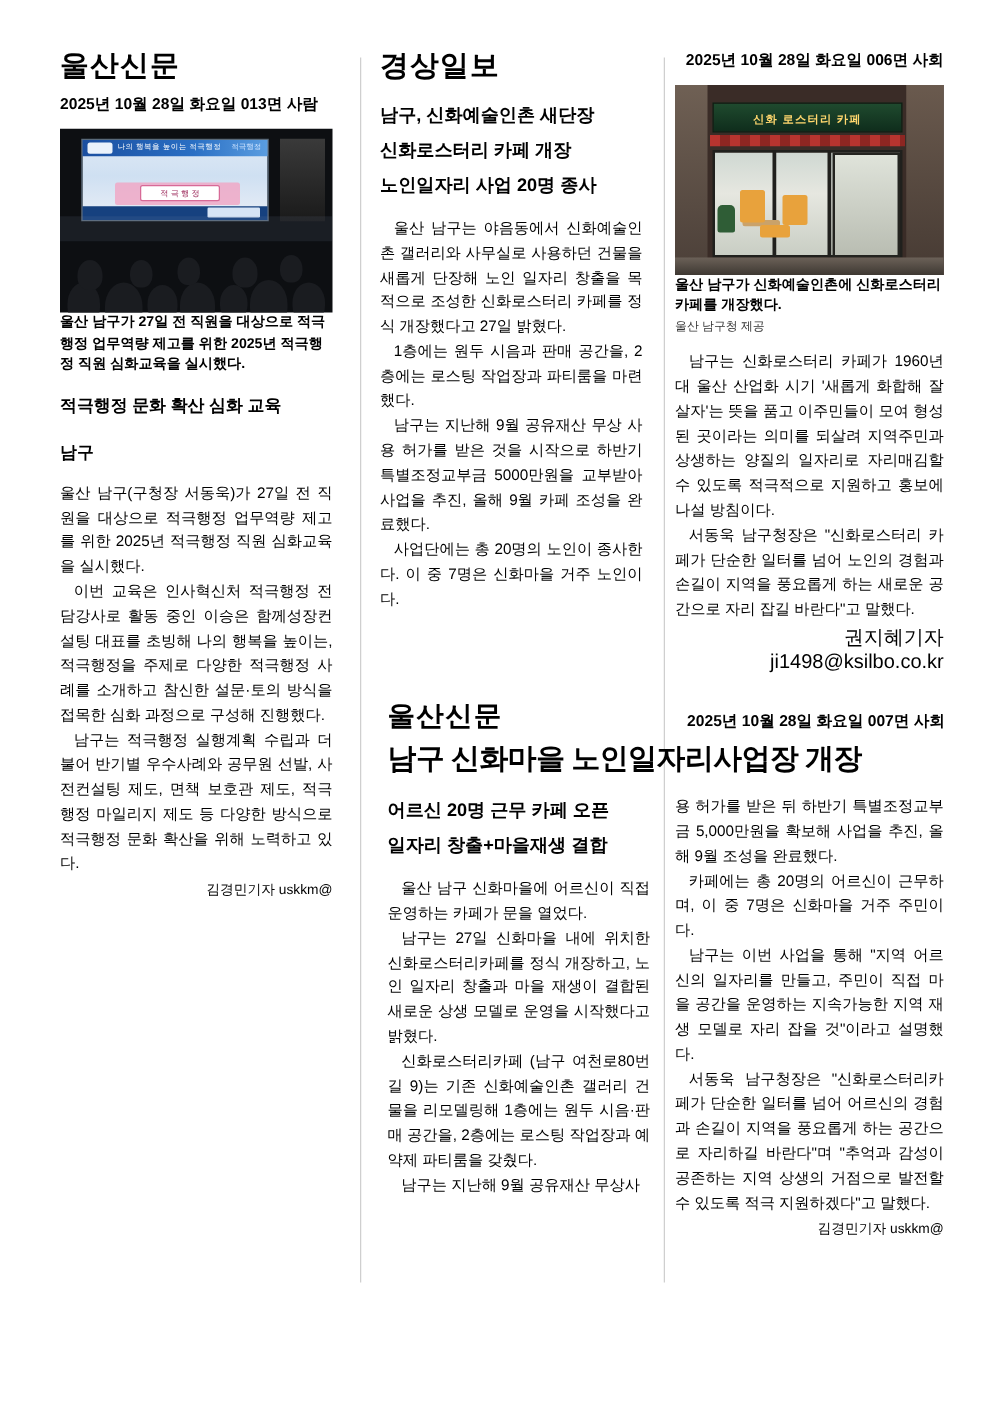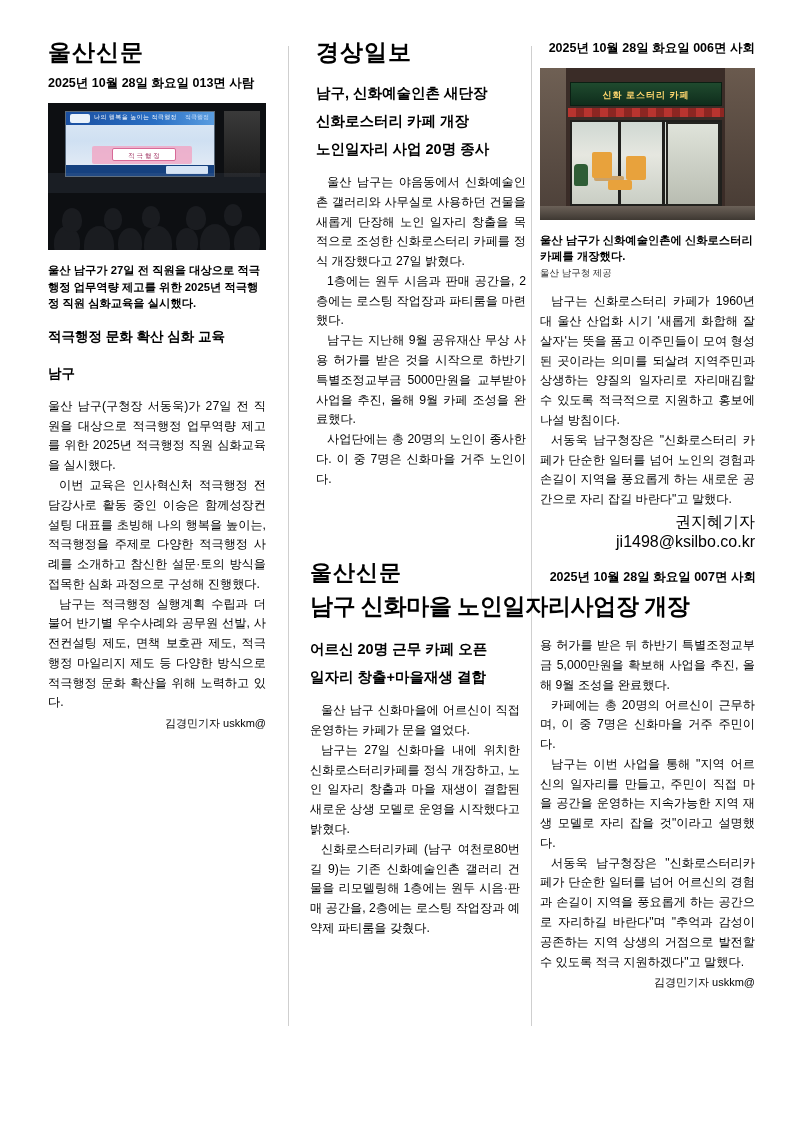--- a/index.html
+++ b/index.html
@@ -21,21 +21,21 @@
     background: #fff;
     padding-left: 32px;
   }
 
   
   .col {
     position: absolute;
     top: 40px;
   }
   .col-left  { left: 48px;  width: 218px; }
-  .col-mid   { left: 316px; width: 210px; }
+  .col-mid   { left: 304px; width: 210px; }
   .col-right { left: 540px; width: 215px; }
 
   .vline {
     position: absolute;
     top: 46px;
     width: 1px;
     height: 980px;
     background: #cfcfcf;
   }
   .vline-a { left: 288px; }
@@ -114,21 +114,21 @@
     text-align: right;
     margin: 2px 0 0 0;
   }
 
   
   .photo-wrap { margin: 0 0 6px 0; }
   .caption {
     font-size: 11.3px;
     line-height: 1.5;
     font-weight: bold;
-    margin: 12px 0 0 0;
+    margin: 0 0 0 0;
   }
   .credit {
     font-size: 9.5px;
     text-align: left;
     margin: 2px 0 0 0;
     color: #333;
   }
 
   
   .photo1 {
@@ -379,20 +379,21 @@
     <div class="headline-xl">남구 신화마을 노인일자리사업장 개장</div>
 
     <div style="display:flex; gap:20px;">
       <div style="width:210px;">
         <div class="headline-line">어르신 20명 근무 카페 오픈</div>
         <div class="headline-line">일자리 창출+마을재생 결합</div>
         <div class="spacer10"></div>
         <p class="body indent">울산 남구 신화마을에 어르신이 직접 운영하는 카페가 문을 열었다.</p>
         <p class="body indent">남구는 27일 신화마을 내에 위치한 신화로스터리카페를 정식 개장하고, 노인 일자리 창출과 마을 재생이 결합된 새로운 상생 모델로 운영을 시작했다고 밝혔다.</p>
         <p class="body indent">신화로스터리카페 (남구 여천로80번길 9)는 기존 신화예술인촌 갤러리 건물을 리모델링해 1층에는 원두 시음·판매 공간을, 2층에는 로스팅 작업장과 예약제 파티룸을 갖췄다.</p>
+        <p class="body indent">남구는 지난해 9월 공유재산 무상사</p>
       </div>
       <div style="width:215px;">
         <p class="body">용 허가를 받은 뒤 하반기 특별조정교부금 5,000만원을 확보해 사업을 추진, 올해 9월 조성을 완료했다.</p>
         <p class="body indent">카페에는 총 20명의 어르신이 근무하며, 이 중 7명은 신화마을 거주 주민이다.</p>
         <p class="body indent">남구는 이번 사업을 통해 "지역 어르신의 일자리를 만들고, 주민이 직접 마을 공간을 운영하는 지속가능한 지역 재생 모델로 자리 잡을 것"이라고 설명했다.</p>
         <p class="body indent">서동욱 남구청장은 "신화로스터리카페가 단순한 일터를 넘어 어르신의 경험과 손길이 지역을 풍요롭게 하는 공간으로 자리하길 바란다"며 "추억과 감성이 공존하는 지역 상생의 거점으로 발전할 수 있도록 적극 지원하겠다"고 말했다.</p>
         <div class="byline">김경민기자 uskkm@</div>
       </div>
     </div>
   </div>

